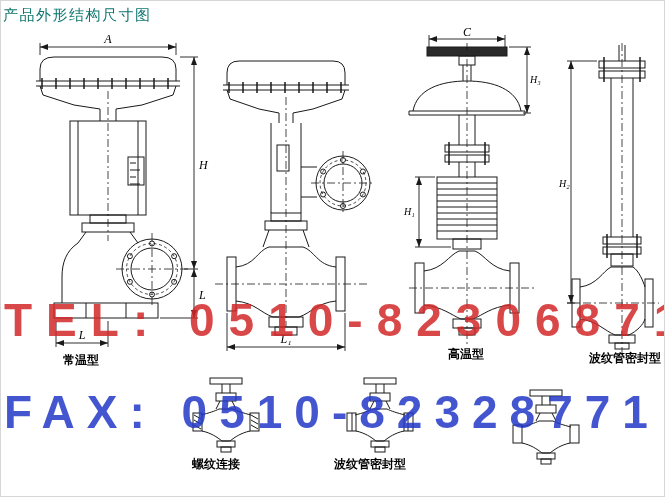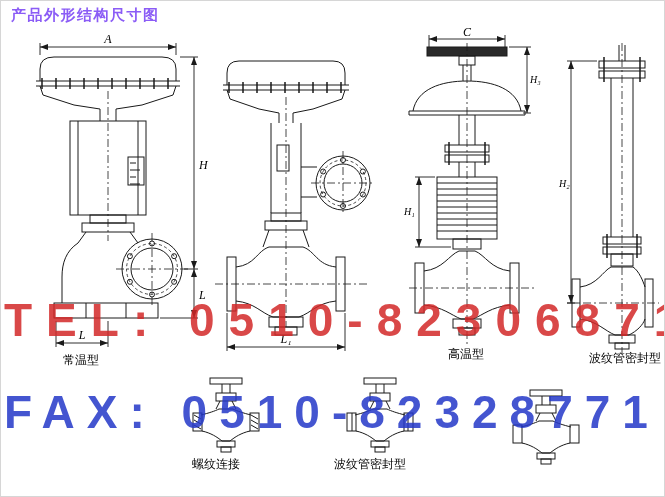--- a/index.html
+++ b/index.html
@@ -1,28 +1,28 @@
 <!DOCTYPE html>
 <html><head>
 <meta charset="utf-8">
 <style>
   *{margin:0;padding:0;box-sizing:border-box}
   html,body{width:665px;height:497px;background:#fff;font-family:"Liberation Sans",sans-serif}
   .page{position:absolute;left:0;top:0;width:665px;height:497px;background:#fff;border:1px solid #d6d6d6;overflow:hidden}
-  .title{position:absolute;left:10px;top:5px;font-size:15px;font-weight:bold;color:#8b5cf6;letter-spacing:1.5px}
+  .title{position:absolute;left:2px;top:5px;font-size:15px;font-weight:normal;color:#0f766e;letter-spacing:1.5px}
   svg.draw{position:absolute;overflow:visible}
   svg.draw line,svg.draw path,svg.draw rect,svg.draw circle{stroke:#1a1a1a;fill:none;stroke-width:1}
   svg.draw .bolt{stroke-width:1.5}
   svg.draw .dim{stroke-width:0.9}
   svg.draw .cl{stroke-dasharray:8 3 2 3;stroke-width:0.8}
   svg.draw .bc{stroke-dasharray:3 2.5;stroke-width:0.8}
   svg.draw .fillDark{fill:#2a2a2a;stroke:#1a1a1a}
   svg.draw text{font-family:"Liberation Serif",serif;font-style:italic;font-size:12px;fill:#000;stroke:none}
   svg.draw text.small{font-size:10px}
-  .caption{position:absolute;font-size:12px;font-weight:normal;color:#000;text-align:center;z-index:4}
+  .caption{position:absolute;font-size:12px;font-weight:bold;color:#000;text-align:center;z-index:4}
   .wm{position:absolute;font-family:Liberation Sans, sans-serif;font-weight:bold;white-space:nowrap;z-index:5;pointer-events:none}
   .wm.tel{left:3px;top:292px;font-size:46px;letter-spacing:14px;color:rgba(210,40,40,0.85)}
   .wm.fax{left:3px;top:384px;font-size:46px;letter-spacing:12px;color:rgba(35,55,200,0.85)}
   .brand{position:absolute;left:489px;top:466px;font-size:17px;font-weight:bold;color:#000;z-index:6;white-space:nowrap}
   .brand sup{font-size:9px;font-weight:bold}
 </style>
 </head>
 <body>
 
 <div class="page">

